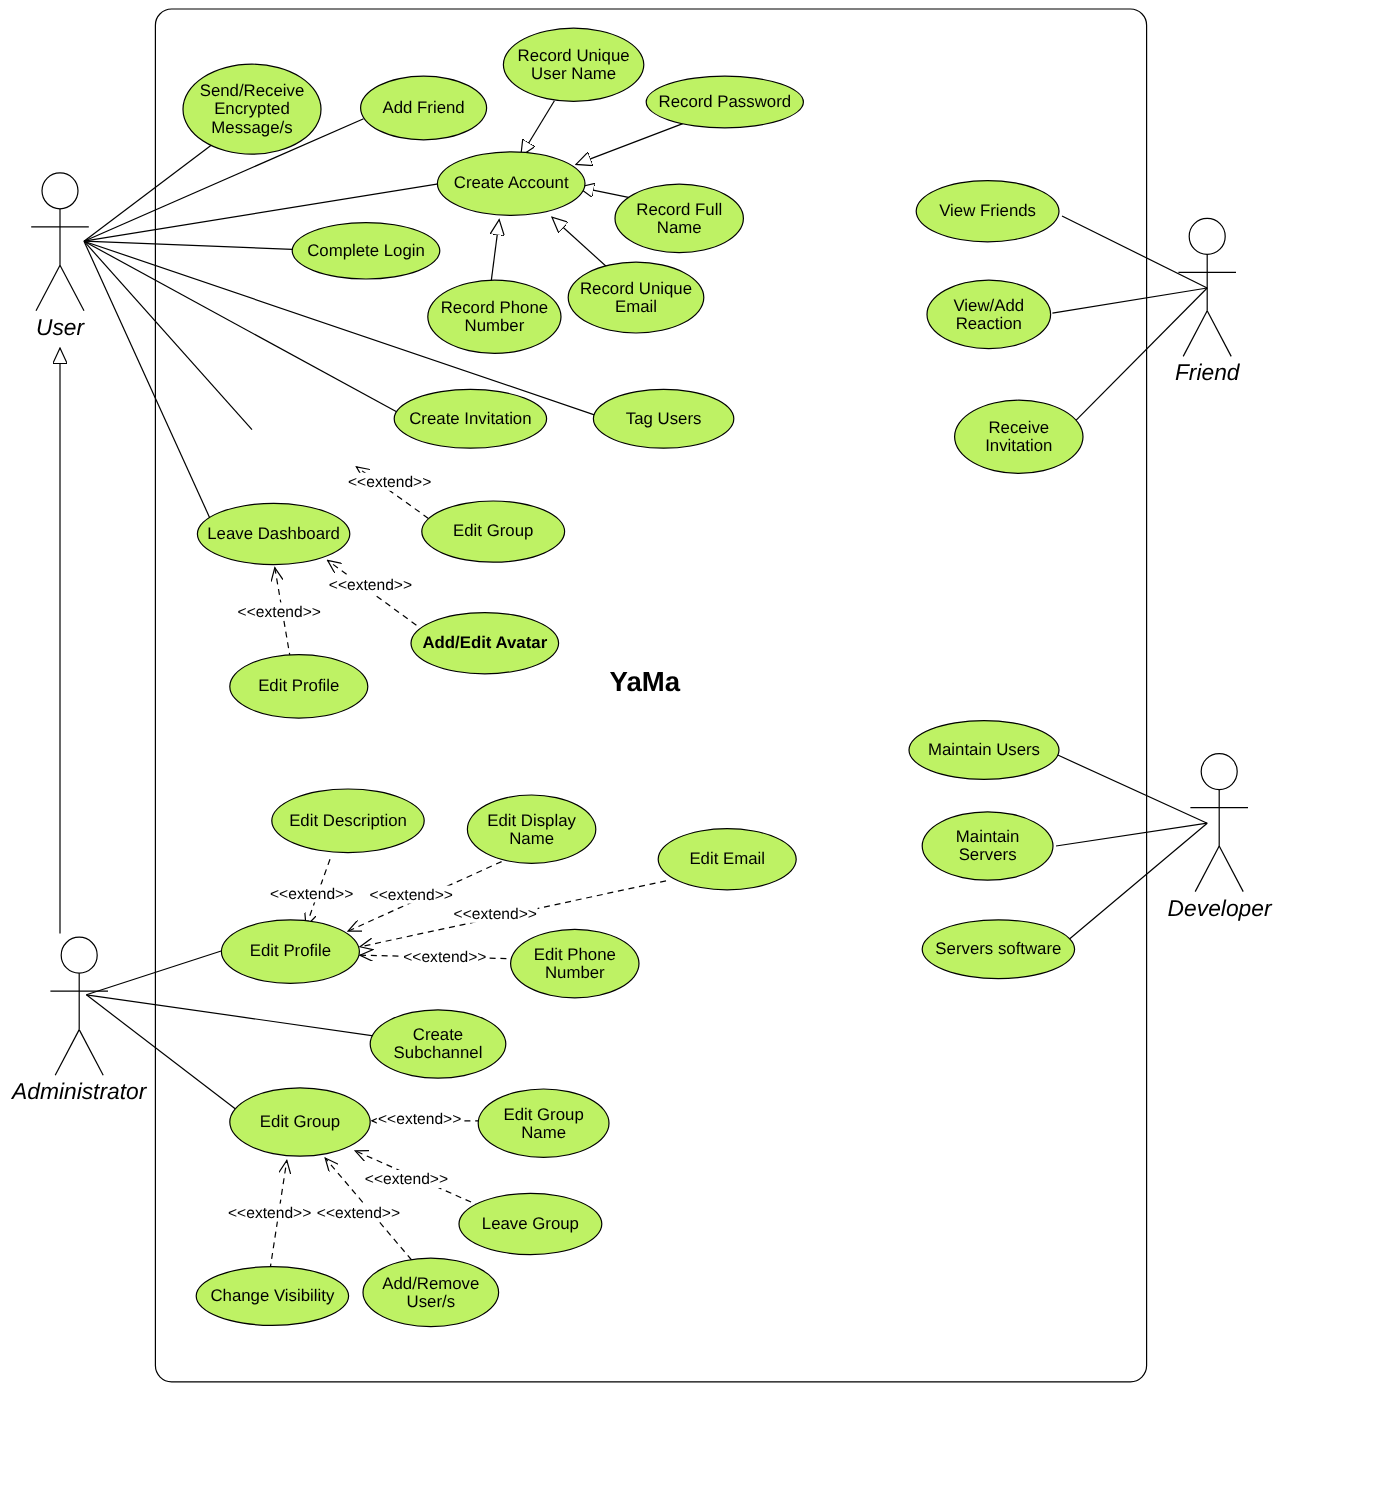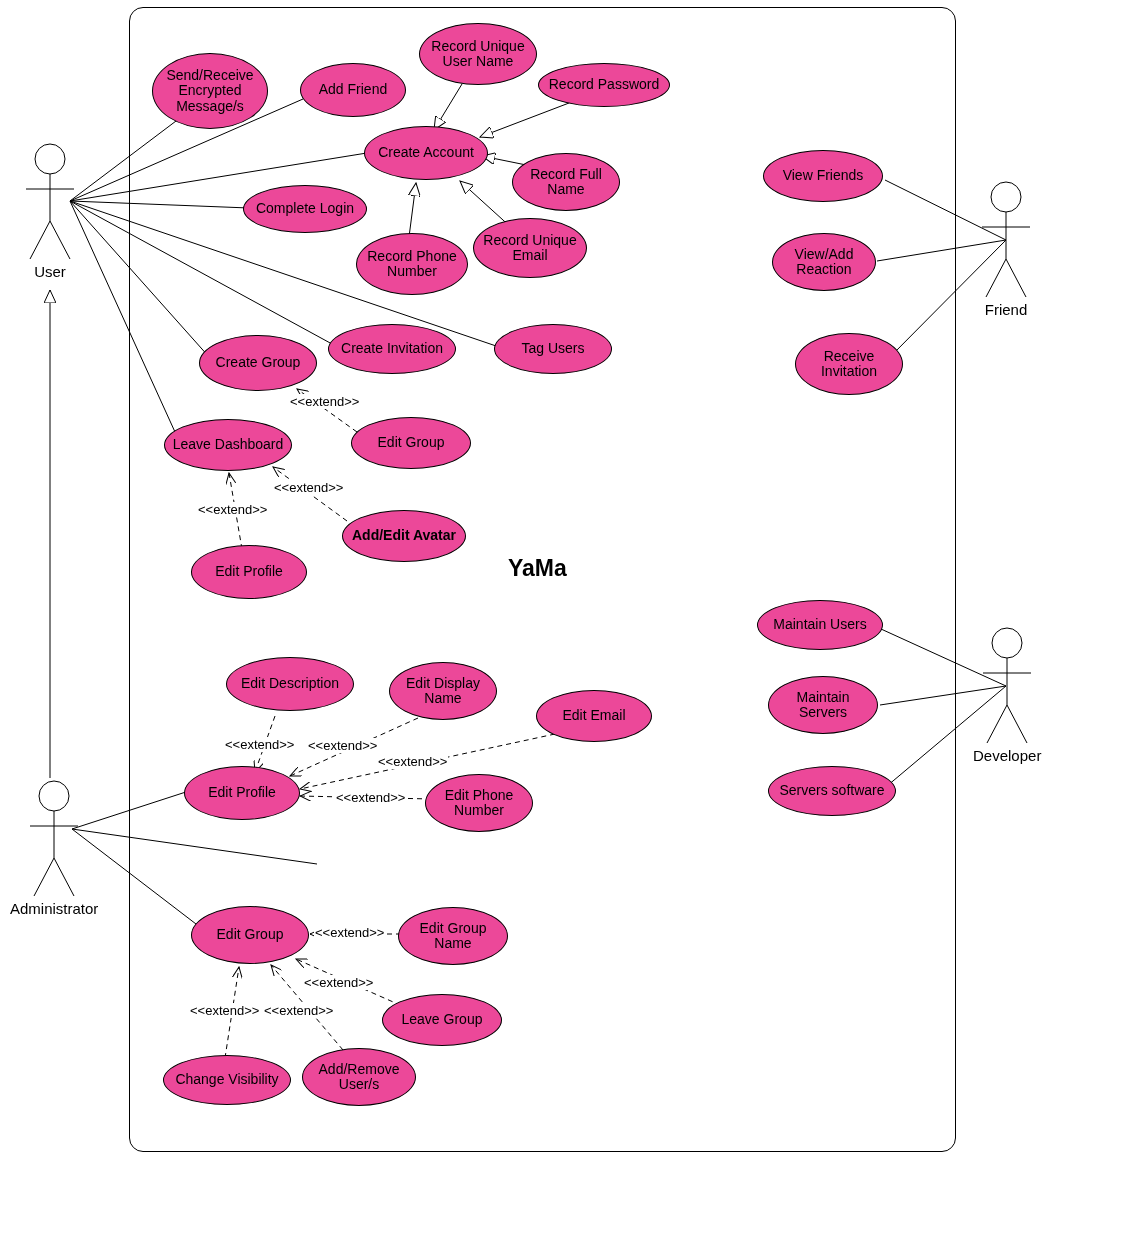--- a/index.html
+++ b/index.html
@@ -23,40 +23,41 @@
   }
   .system-title {
     position: absolute;
     font-weight: bold;
     font-size: 23px;
   }
   .usecase {
     position: absolute;
     border: 1px solid #000;
     border-radius: 50%;
-    background: #ec4899;
+    background: #bef264;
     display: flex;
     align-items: center;
     justify-content: center;
     text-align: center;
     font-size: 14px;
     line-height: 1.1;
     padding: 4px;
     box-sizing: border-box;
   }
   .actor {
     position: absolute;
     display: flex;
     flex-direction: column;
     align-items: center;
   }
   .actor svg { display:block; }
   .actor-label {
-    font-size: 15px;
+    font-size: 19px;
     margin-top: 2px;
+    font-style: italic;
   }
   .edge-label {
     position: absolute;
     font-size: 13px;
     background: #fff;
     padding: 0 1px;
   }
 </style>
 </head>
 <body>
@@ -167,34 +168,34 @@
   <div class="usecase" style="left:152px; top:53px; width:116px; height:76px;">Send/Receive Encrypted Message/s</div>
   <div class="usecase" style="left:300px; top:63px; width:106px; height:54px;">Add Friend</div>
   <div class="usecase" style="left:419px; top:23px; width:118px; height:62px;">Record Unique User Name</div>
   <div class="usecase" style="left:538px; top:63px; width:132px; height:44px;">Record Password</div>
   <div class="usecase" style="left:364px; top:126px; width:124px; height:54px;">Create Account</div>
   <div class="usecase" style="left:512px; top:153px; width:108px; height:58px;">Record Full Name</div>
   <div class="usecase" style="left:243px; top:185px; width:124px; height:48px;">Complete Login</div>
   <div class="usecase" style="left:356px; top:233px; width:112px; height:62px;">Record Phone Number</div>
   <div class="usecase" style="left:473px; top:218px; width:114px; height:60px;">Record Unique Email</div>
 
-  <div class="usecase" style="left:199px; top:335px; width:118px; height:56px;">Create Group</div>
   <div class="usecase" style="left:328px; top:324px; width:128px; height:50px;">Create Invitation</div>
   <div class="usecase" style="left:494px; top:324px; width:118px; height:50px;">Tag Users</div>
 
   <div class="usecase" style="left:164px; top:419px; width:128px; height:52px;">Leave Dashboard</div>
   <div class="usecase" style="left:351px; top:417px; width:120px; height:52px;">Edit Group</div>
   <div class="usecase" style="left:342px; top:510px; width:124px; height:52px;font-weight:bold;">Add/Edit Avatar</div>
   <div class="usecase" style="left:191px; top:545px; width:116px; height:54px;">Edit Profile</div>
 
   <div class="usecase" style="left:226px; top:657px; width:128px; height:54px;">Edit Description</div>
   <div class="usecase" style="left:389px; top:662px; width:108px; height:58px;">Edit Display Name</div>
-  <div class="usecase" style="left:536px; top:690px; width:116px; height:52px;">Edit Email</div>
+  <div class="usecase" style="left:548px; top:690px; width:116px; height:52px;">Edit Email</div>
   <div class="usecase" style="left:184px; top:766px; width:116px; height:54px;">Edit Profile</div>
   <div class="usecase" style="left:425px; top:774px; width:108px; height:58px;">Edit Phone Number</div>
+  <div class="usecase" style="left:308px; top:841px; width:114px; height:58px;">Create Subchannel</div>
 
   <div class="usecase" style="left:191px; top:906px; width:118px; height:58px;">Edit Group</div>
   <div class="usecase" style="left:398px; top:907px; width:110px; height:58px;">Edit Group Name</div>
   <div class="usecase" style="left:382px; top:994px; width:120px; height:52px;">Leave Group</div>
   <div class="usecase" style="left:163px; top:1055px; width:128px; height:50px;">Change Visibility</div>
   <div class="usecase" style="left:302px; top:1048px; width:114px; height:58px;">Add/Remove User/s</div>
 
   <div class="usecase" style="left:763px; top:150px; width:120px; height:52px;">View Friends</div>
   <div class="usecase" style="left:772px; top:233px; width:104px; height:58px;">View/Add Reaction</div>
   <div class="usecase" style="left:795px; top:333px; width:108px; height:62px;">Receive Invitation</div>

